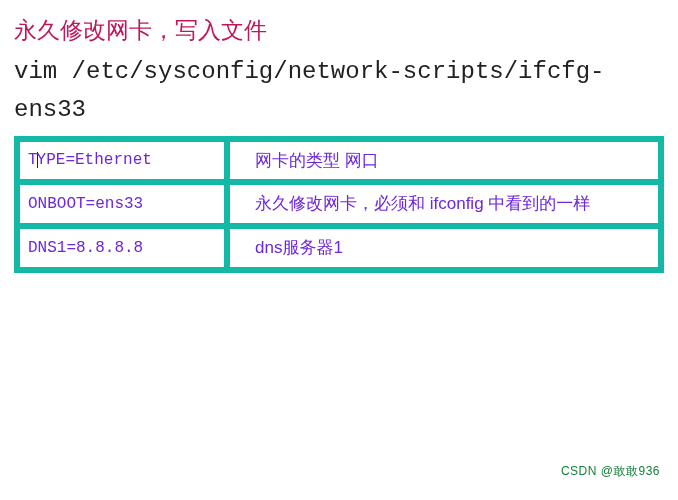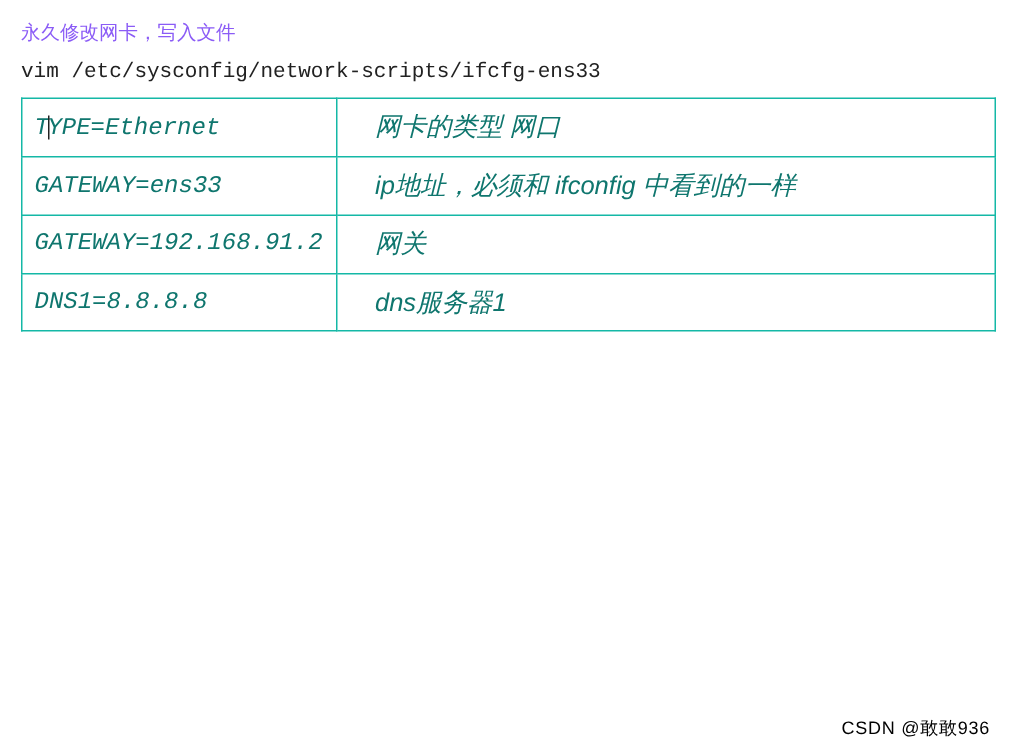--- a/index.html
+++ b/index.html
@@ -9,91 +9,86 @@
     }
     body {
       font-family: "Microsoft YaHei", "SimSun", sans-serif;
       background: #fff;
       width: 678px;
       height: 500px;
       padding: 12px 14px;
       position: relative;
     }
     .header-line {
-      font-size: 13px;
-      color: #8b5cf6;
+      font-size: 23px;
+      color: #be185d;
       line-height: 1.6;
       margin-bottom: 4px;
     }
     .mono-line {
       font-family: Consolas, "Courier New", monospace;
-      font-size: 14px;
+      font-size: 24px;
       color: #222;
       line-height: 1.6;
       margin-bottom: 6px;
     }
     table {
       border-collapse: collapse;
       width: 100%;
       table-layout: fixed;
     }
     td {
-      border: 1px solid #14b8a6;
+      border: 6px solid #14b8a6;
       padding: 7px 8px;
       font-size: 17px;
-      color: #0f766e;
+      color: #6d28d9;
       vertical-align: middle;
       height: 38px;
       line-height: 1.4;
-      font-style: italic;
     }
     td.col-left {
       width: 210px;
       font-family: Consolas, "Courier New", monospace;
       font-size: 16px;
     }
     td.col-right {
       font-size: 17px;
       padding-left: 25px;
     }
     .cursor {
       display: inline-block;
       border-left: 1px solid #222;
       height: 16px;
       vertical-align: middle;
       margin: 0 -1px;
     }
     .watermark {
       position: absolute;
-      bottom: 6px;
+      bottom: 20px;
       right: 18px;
       font-size: 12px;
-      color: #000000;
+      color: #15803d;
       letter-spacing: 0.5px;
     }
   </style>
 </head>
 <body>
 
 <div class="header-line">永久修改网卡，写入文件</div>
 <div class="mono-line">vim  /etc/sysconfig/network-scripts/ifcfg-ens33</div>
 
 <table>
   <tbody>
     <tr>
       <td class="col-left"><span>T</span><span class="cursor"></span><span>YPE=Ethernet</span></td>
       <td class="col-right">网卡的类型 网口</td>
     </tr>
     <tr>
-      <td class="col-left">GATEWAY=ens33</td>
-      <td class="col-right">ip地址，必须和 ifconfig 中看到的一样</td>
-    </tr>
-    <tr>
-      <td class="col-left">GATEWAY=192.168.91.2</td>
-      <td class="col-right">网关</td>
+      <td class="col-left">ONBOOT=ens33</td>
+      <td class="col-right">永久修改网卡，必须和 ifconfig 中看到的一样</td>
     </tr>
     <tr>
       <td class="col-left">DNS1=8.8.8.8</td>
       <td class="col-right">dns服务器1</td>
     </tr>
   </tbody>
 </table>
 
 <div class="watermark">CSDN @敢敢936</div>
 

